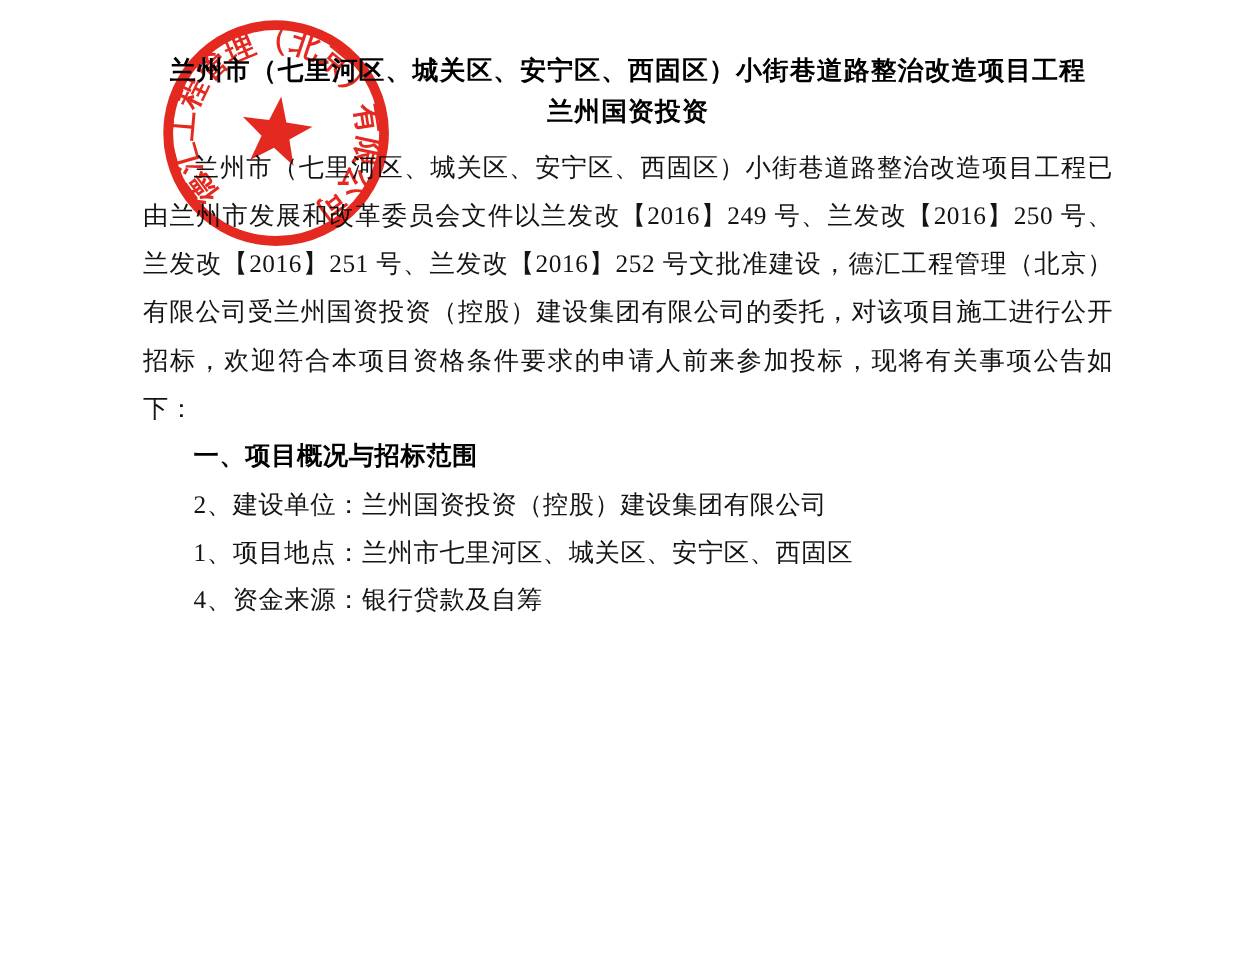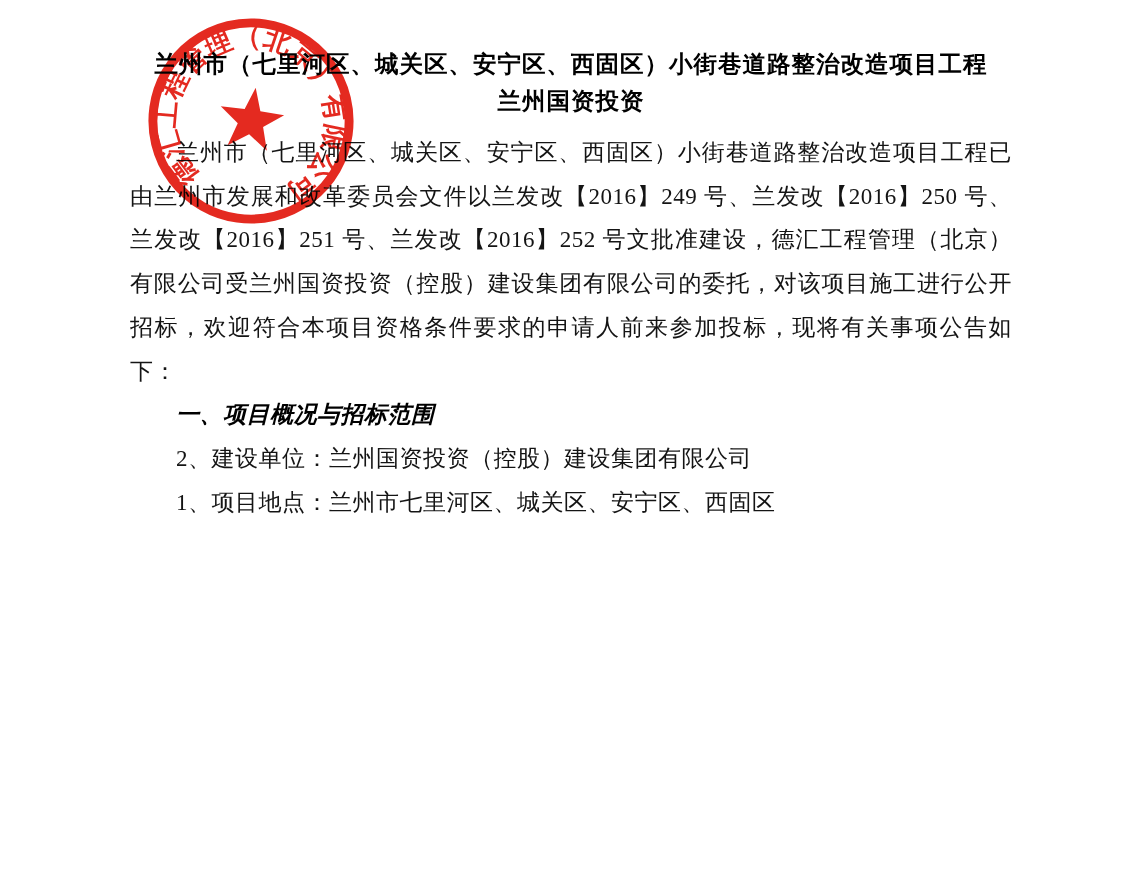--- a/index.html
+++ b/index.html
@@ -41,21 +41,20 @@
     text-align: justify;
     text-indent: 2em;
     word-break: break-all;
     letter-spacing: 0.5px;
   }
   .para.heading {
     font-family: "Liberation Sans", sans-serif;
     font-weight: 700;
     text-align: left;
     color: #000000;
-    font-style: italic;
   }
   .stamp {
     position: absolute;
     left: 142px;
     top: 12px;
     width: 218px;
     height: 218px;
     mix-blend-mode: multiply;
     opacity: 0.93;
     pointer-events: none;
@@ -85,20 +84,21 @@
     <div class="doc-title">
       <div>兰州市（七里河区、城关区、安宁区、西固区）小街巷道路整治改造项目工程</div>
       <div>兰州国资投资</div>
     </div>
 
     <div class="body-text">
       <p class="para">兰州市（七里河区、城关区、安宁区、西固区）小街巷道路整治改造项目工程已由兰州市发展和改革委员会文件以兰发改【2016】249 号、兰发改【2016】250 号、兰发改【2016】251 号、兰发改【2016】252 号文批准建设，德汇工程管理（北京）有限公司受兰州国资投资（控股）建设集团有限公司的委托，对该项目施工进行公开招标，欢迎符合本项目资格条件要求的申请人前来参加投标，现将有关事项公告如下：</p>
       <p class="para heading">一、项目概况与招标范围</p>
       <p class="para">2、建设单位：兰州国资投资（控股）建设集团有限公司</p>
       <p class="para">1、项目地点：兰州市七里河区、城关区、安宁区、西固区</p>
+      <p class="para">4、资金来源：银行贷款及自筹</p>
     </div>
   </div>
 
   <svg class="stamp" viewBox="0 0 220 220" aria-hidden="true">
     <g transform="rotate(8 110 110)">
       <circle class="seal-ring" cx="110" cy="110" r="99"></circle>
       <path id="sealTextPath" d="M 66.4 172.3 A 76 76 0 1 1 153.6 172.3 A 76 76 0 0 1 66.4 172.3" fill="none"></path>
       <text class="seal-text">
         <textPath href="#sealTextPath">德汇工程管理（北京）有限公司</textPath>
       </text>

